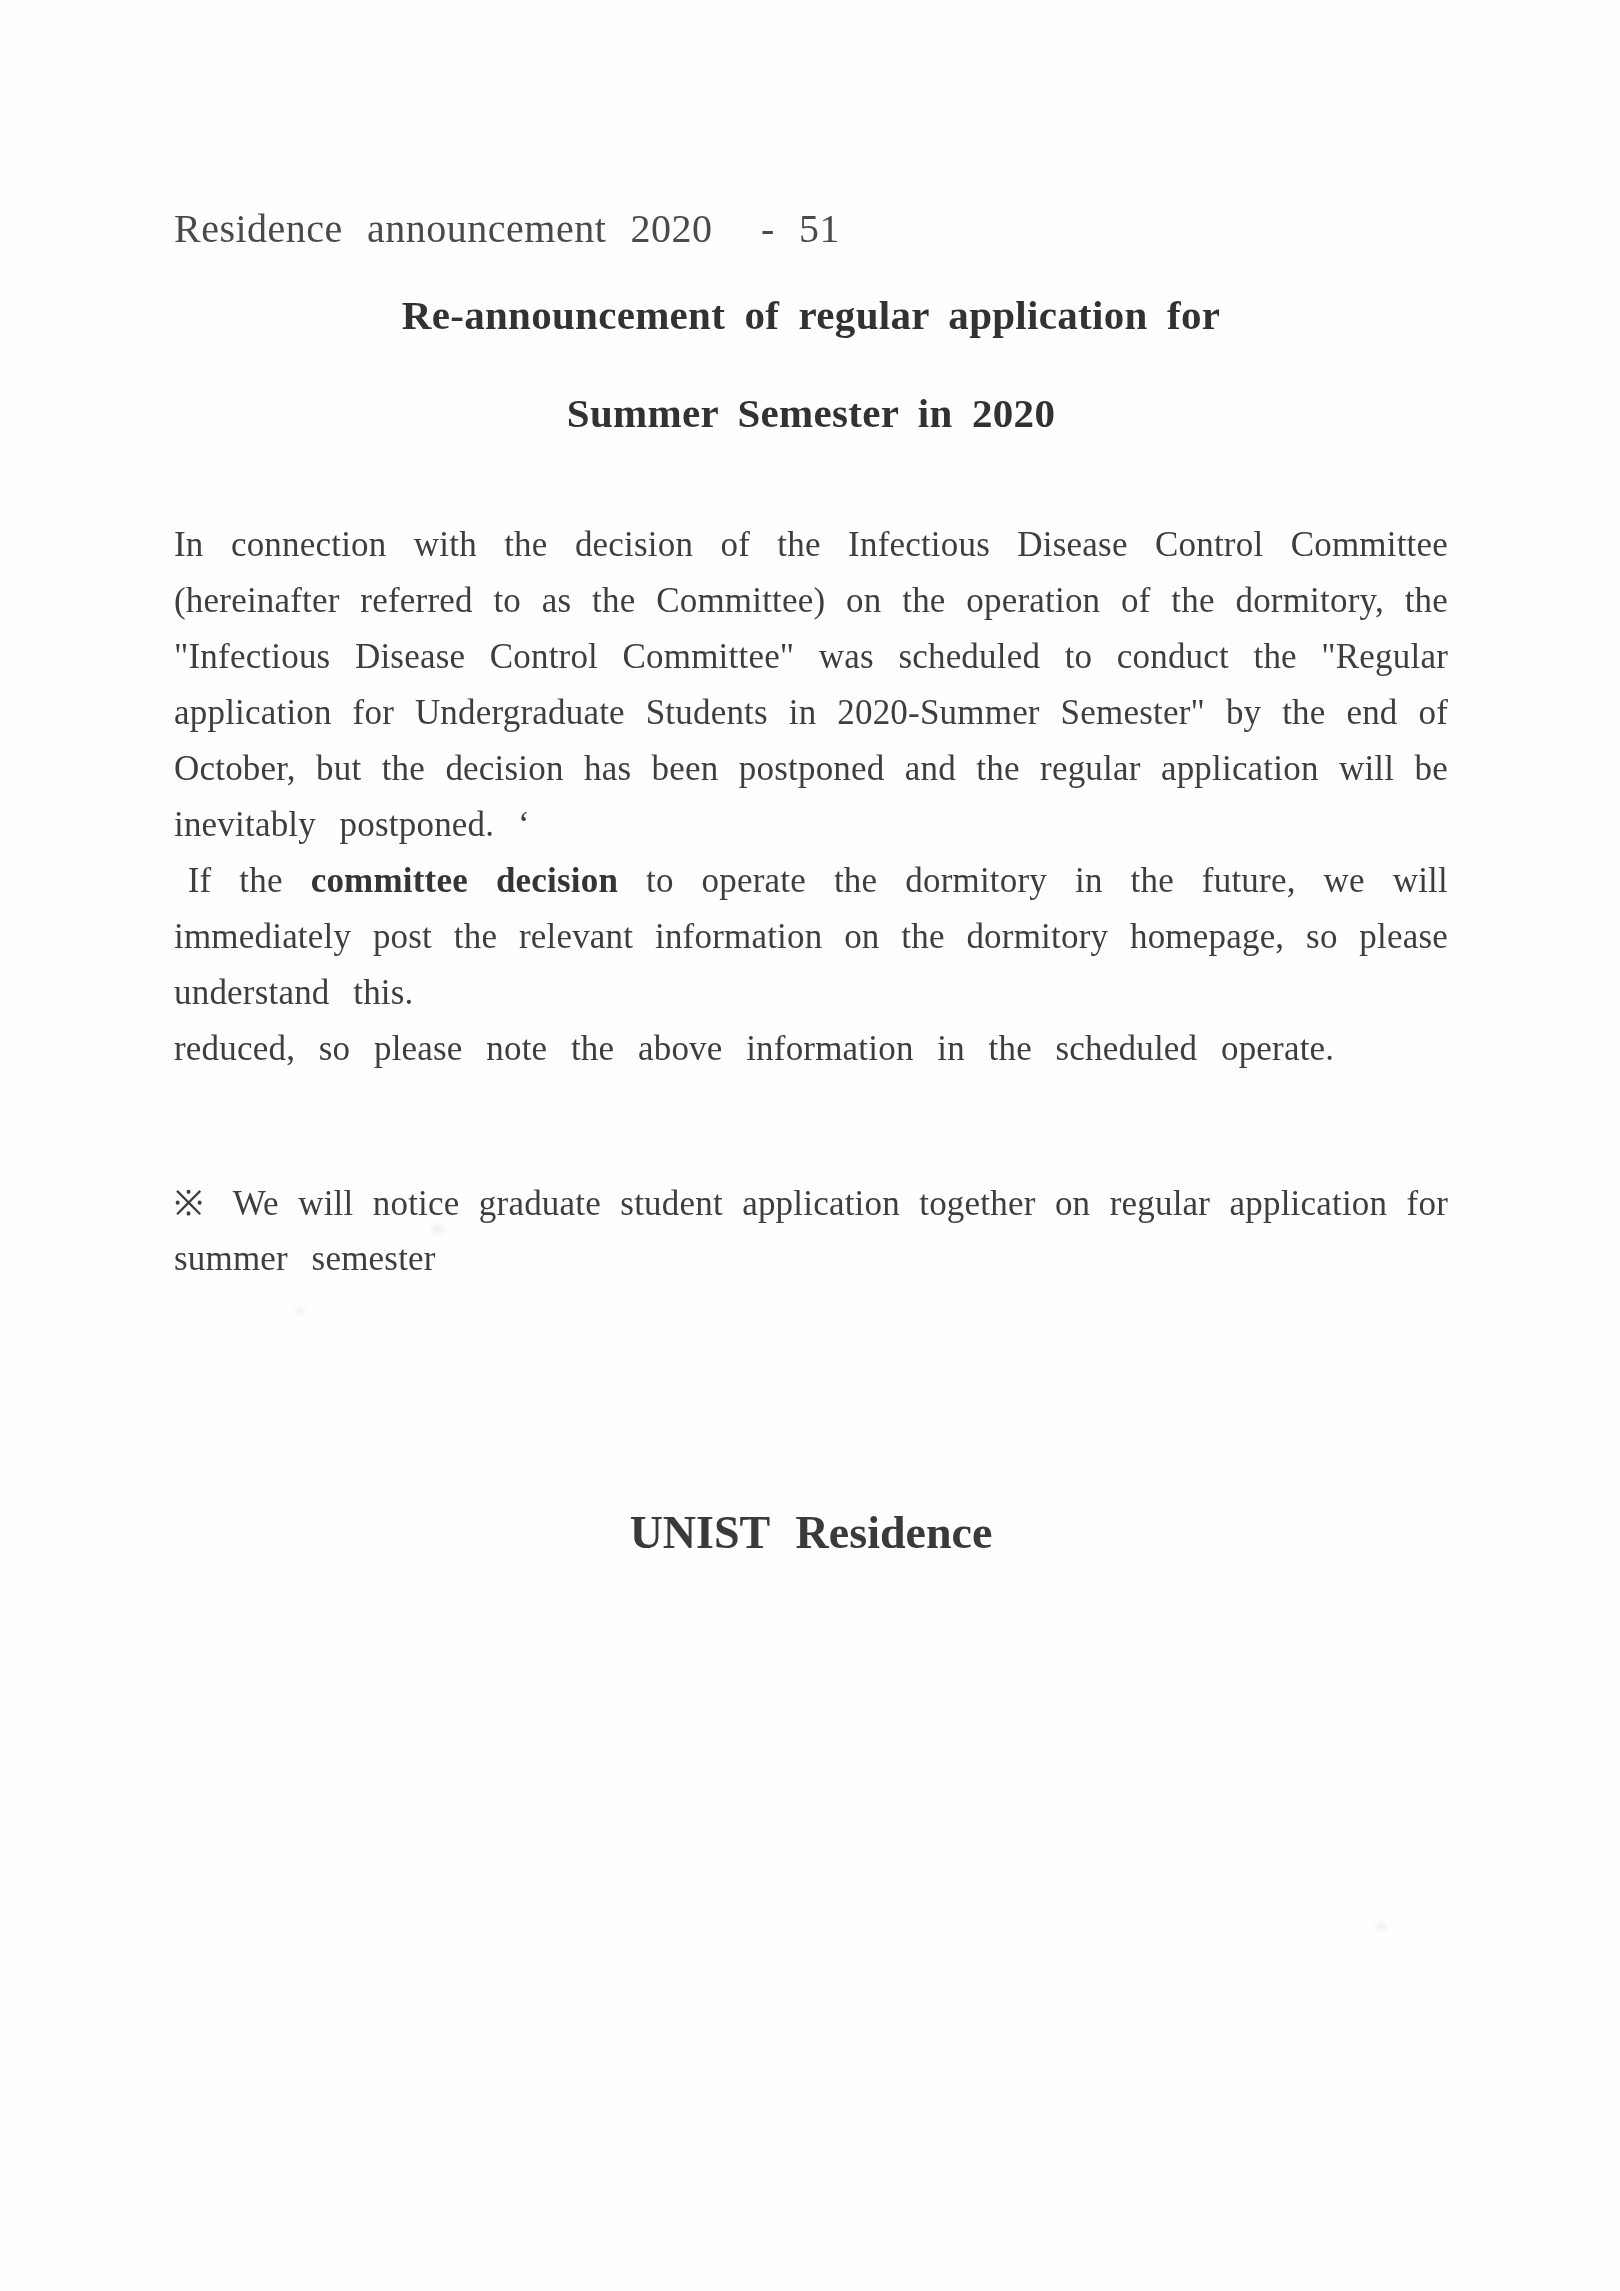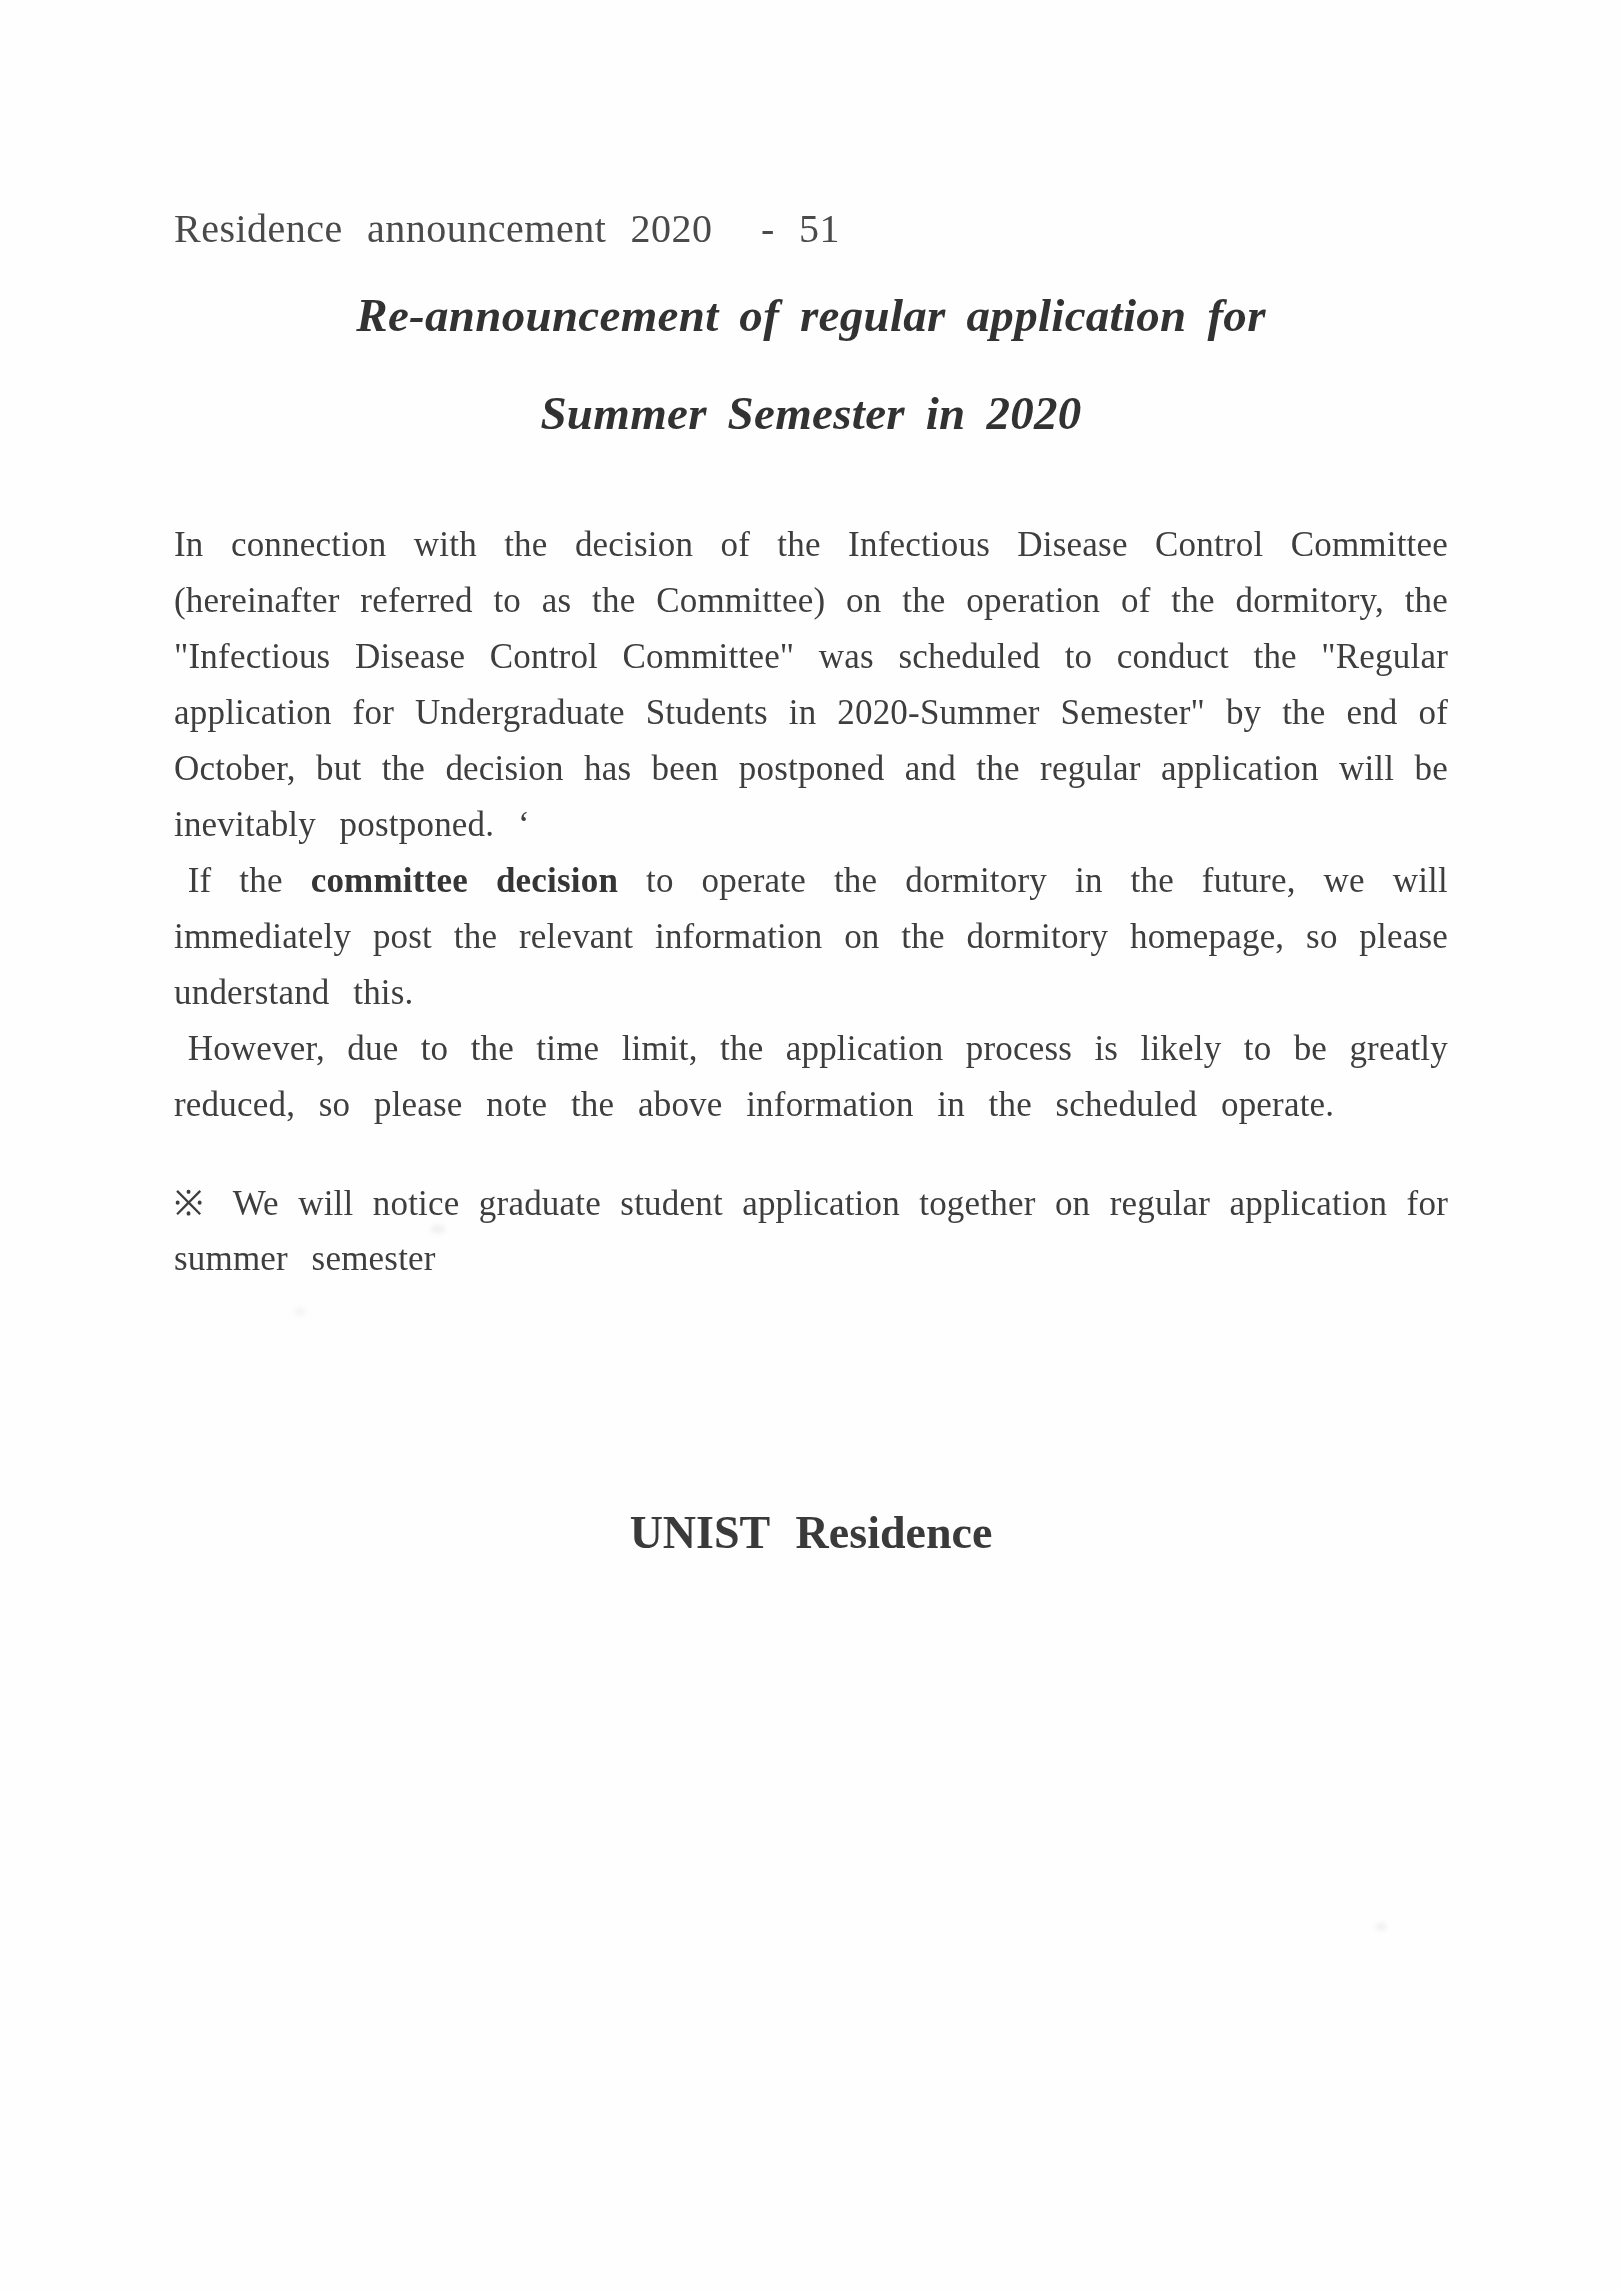--- a/index.html
+++ b/index.html
@@ -15,23 +15,23 @@
     position:absolute;left:174px;top:204px;
     font-size:40px;line-height:49px;
     color:#4a4a4a;
     white-space:pre;
     word-spacing:13.7px;letter-spacing:0.5px;text-align:center;
   }
   .title-block{
     position:absolute;left:174px;top:266px;width:1274px;
     text-align:center;
     font-weight:bold;
-    font-size:47px;line-height:98px;
+    font-size:41px;line-height:98px;
     color:#323232;
-    word-spacing:8.8px;letter-spacing:0.3px;font-style:italic;
+    word-spacing:8.8px;letter-spacing:0.3px;
   }
   .body-block{
     position:absolute;left:174px;top:517px;width:1274px;
     font-size:35px;line-height:56px;
     letter-spacing:0.2px;
     color:#3e3e3e;
   }
   .note-block{
     position:absolute;left:174px;top:1176px;width:1274px;
     font-size:35px;line-height:55px;
@@ -87,21 +87,20 @@
     <div class="jline">(hereinafter referred to as the Committee) on the operation of the dormitory, the</div>
     <div class="jline">"Infectious Disease Control Committee" was scheduled to conduct the "Regular</div>
     <div class="jline">application for Undergraduate Students in 2020-Summer Semester" by the end of</div>
     <div class="jline">October, but the decision has been postponed and the regular application will be</div>
     <div class="jlast">inevitably postponed. ‘</div>
 
     <div class="jline indent"><span>If the </span><span class="bold">committee decision</span><span> to operate the dormitory in the future, we will</span></div>
     <div class="jline">immediately post the relevant information on the dormitory homepage, so please</div>
     <div class="jlast">understand this.</div>
 
-    <div class="jline indent">However, due to the time limit, the application process is likely to be greatly</div>
     <div class="jlast">reduced, so please note the above information in the scheduled operate.</div>
   </div>
 
   <div class="note-block">
     <div class="jline">※ We will notice graduate student application together on regular application for</div>
     <div class="jlast">summer semester</div>
   </div>
 
 
   <div class="signature-line">UNIST Residence</div>

